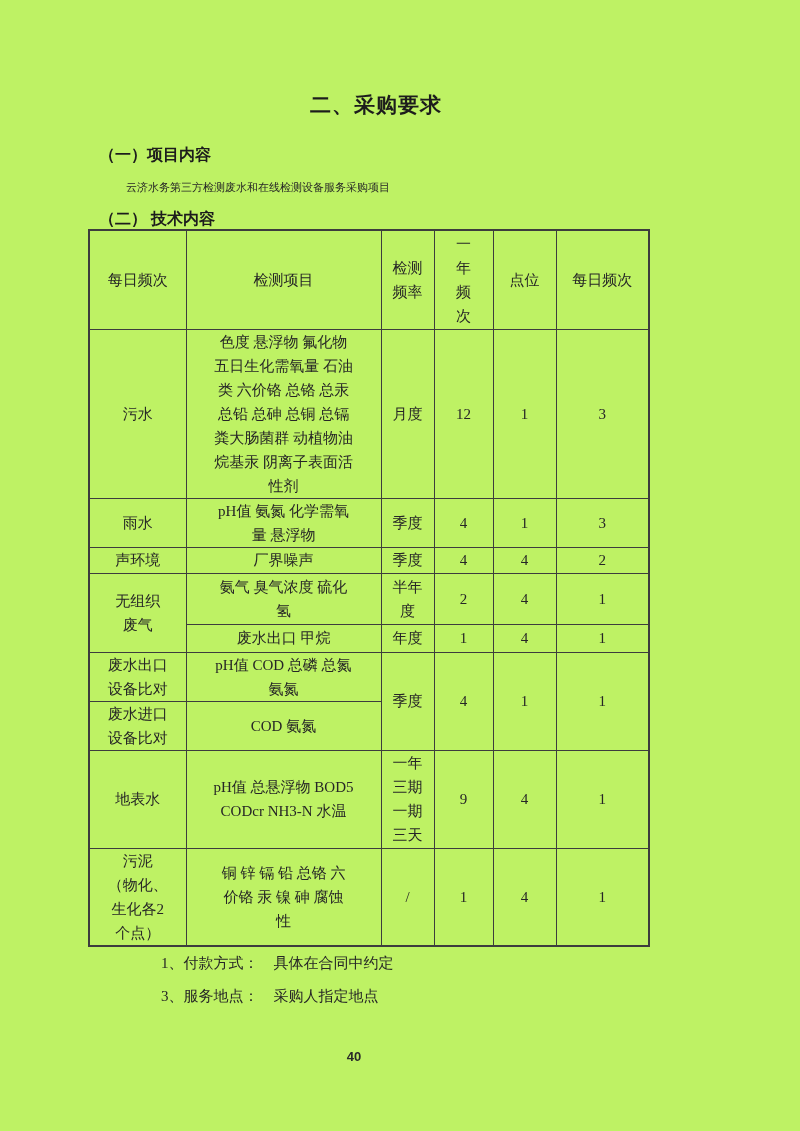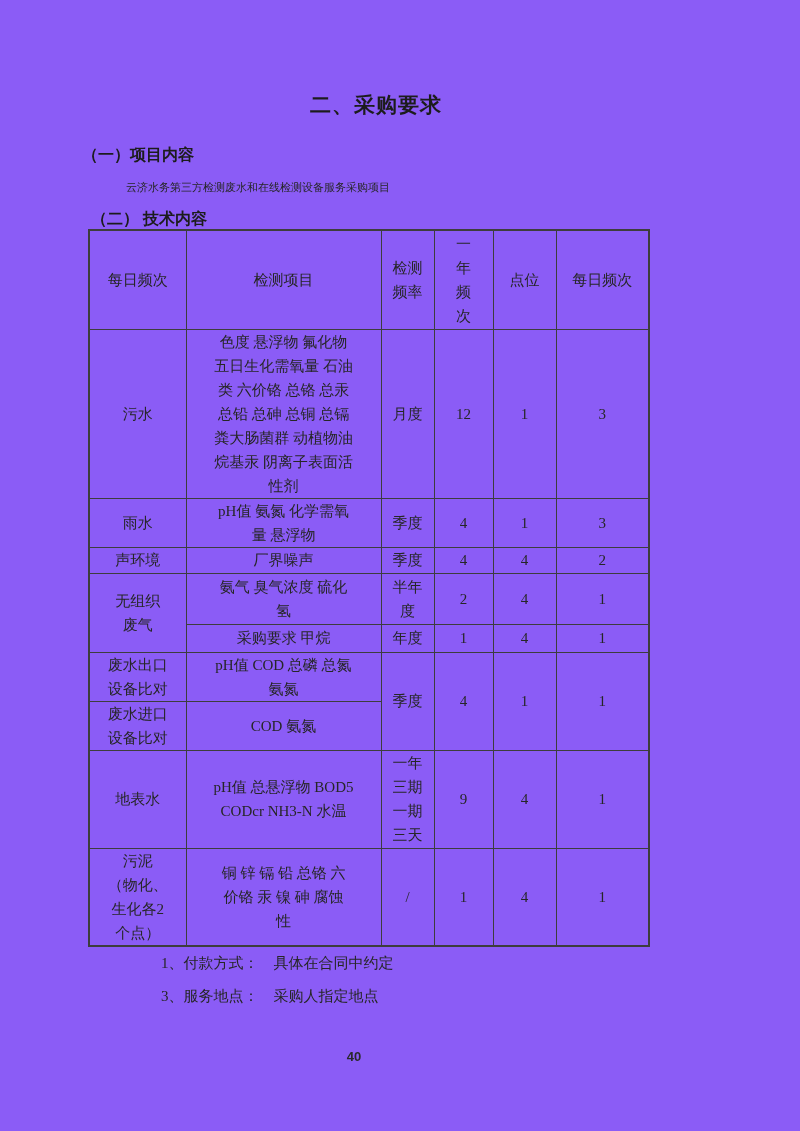--- a/index.html
+++ b/index.html
@@ -1,44 +1,44 @@
 <!DOCTYPE html>
 <html><head>
 <meta charset="utf-8">
 <style>
   html, body { margin: 0; padding: 0; background: #ffffff; }
   .page {
     position: relative;
     width: 800px;
     height: 1131px;
-    background: #8b5cf6;
+    background: #bef264;
     font-family: "Liberation Serif", "DejaVu Serif", serif;
     color: #222222;
     overflow: hidden;
     text-decoration: underline;
   }
   .doc-title {
     position: absolute;
     top: 91px; left: 88px; width: 576px;
     margin: 0;
     text-align: center;
     font-size: 21px;
     font-weight: bold;
     letter-spacing: 1px;
     color: #1c1c1c;
   }
   .sec-heading {
     position: absolute;
-    left: 82px;
+    left: 99px;
     font-size: 16px;
     font-weight: bold;
     color: #1c1c1c;
   }
   .sec-heading.sec1 { top: 145px; }
-  .sec-heading.sec2 { top: 209px; margin-left: 9px; }
+  .sec-heading.sec2 { top: 209px; }
   .body-para {
     position: absolute;
     top: 180px; left: 126px;
     font-size: 11px;
     color: #262626;
   }
   table.spec-table {
     position: absolute;
     top: 229px; left: 88px;
     width: 560px;
@@ -160,21 +160,21 @@
 废气</td>
         <td>氨气 臭气浓度 硫化
 氢</td>
         <td>半年
 度</td>
         <td>2</td>
         <td>4</td>
         <td>1</td>
       </tr>
       <tr class="h-gas-b">
-        <td>采购要求 甲烷</td>
+        <td>废水出口 甲烷</td>
         <td>年度</td>
         <td>1</td>
         <td>4</td>
         <td>1</td>
       </tr>
 
       <tr class="h-cmp-a">
         <td>废水出口
 设备比对</td>
         <td>pH值 COD 总磷 总氮

